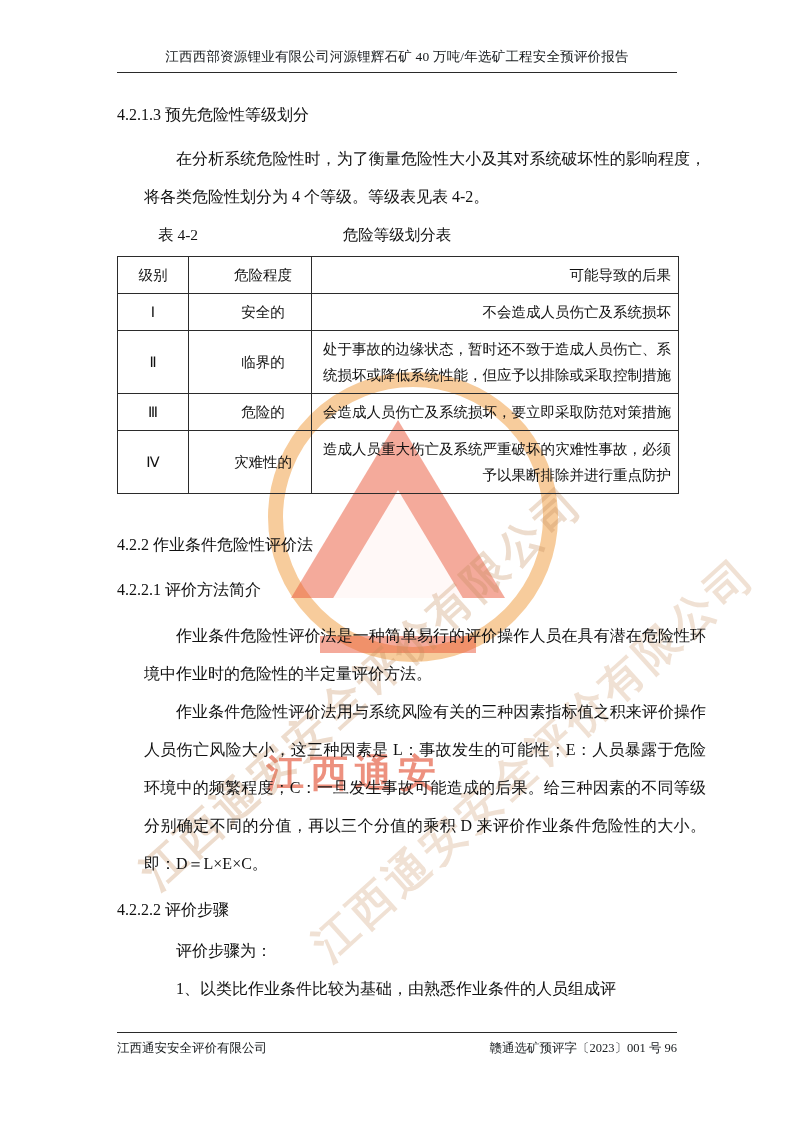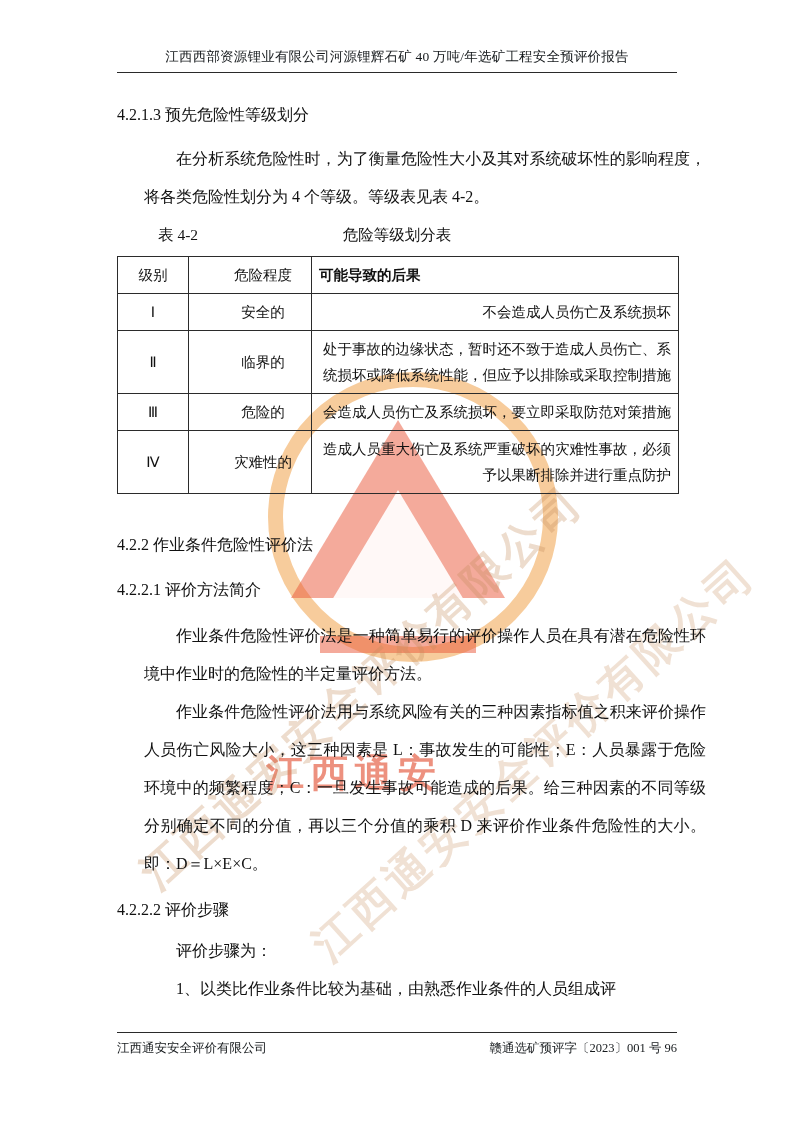--- a/index.html
+++ b/index.html
@@ -119,21 +119,21 @@
   .tbl td {
     border: 1px solid #2b2b2b;
     padding: 5px 7px;
     line-height: 26px;
     vertical-align: middle;
     background: transparent;
   }
   .tbl td.c1 { width: 56px; text-align: center; }
   .tbl td.c2 { width: 82px; text-align: center; padding-left: 33px; }
   .tbl td.c3 { text-align: right; }
-  .tbl td.c3.center { text-align: left; font-weight: bold; }
+  .tbl td.c3.center { text-align: right; }
   .tbl tr.head td { text-align: center; }
 
   
   .wm-layer {
     position: absolute;
     left: 0; top: 0;
     width: 794px; height: 1123px;
     z-index: 2;
     pointer-events: none;
     overflow: hidden;

